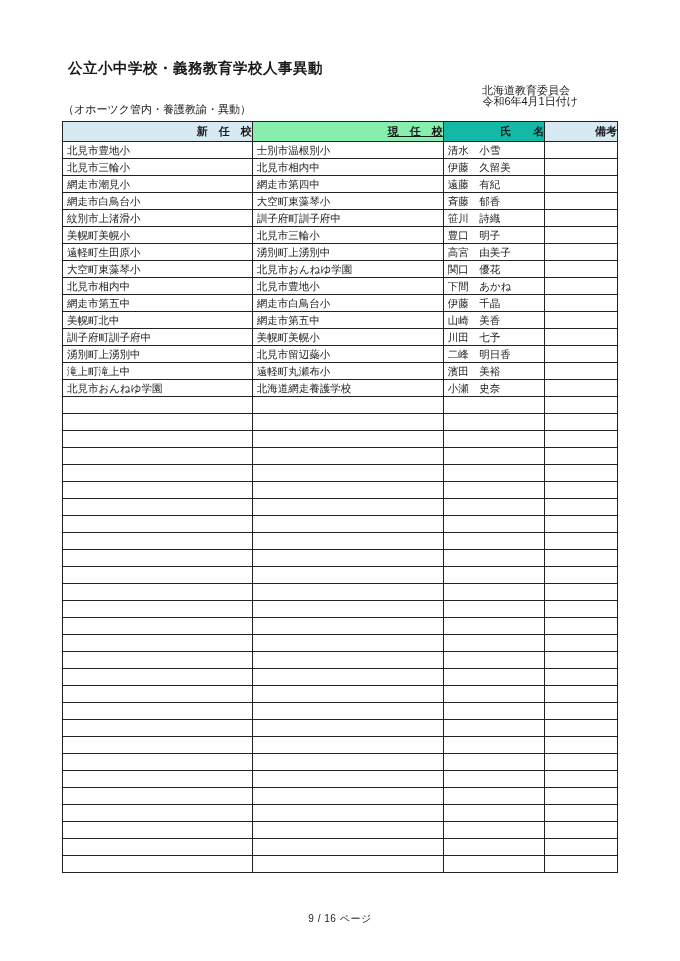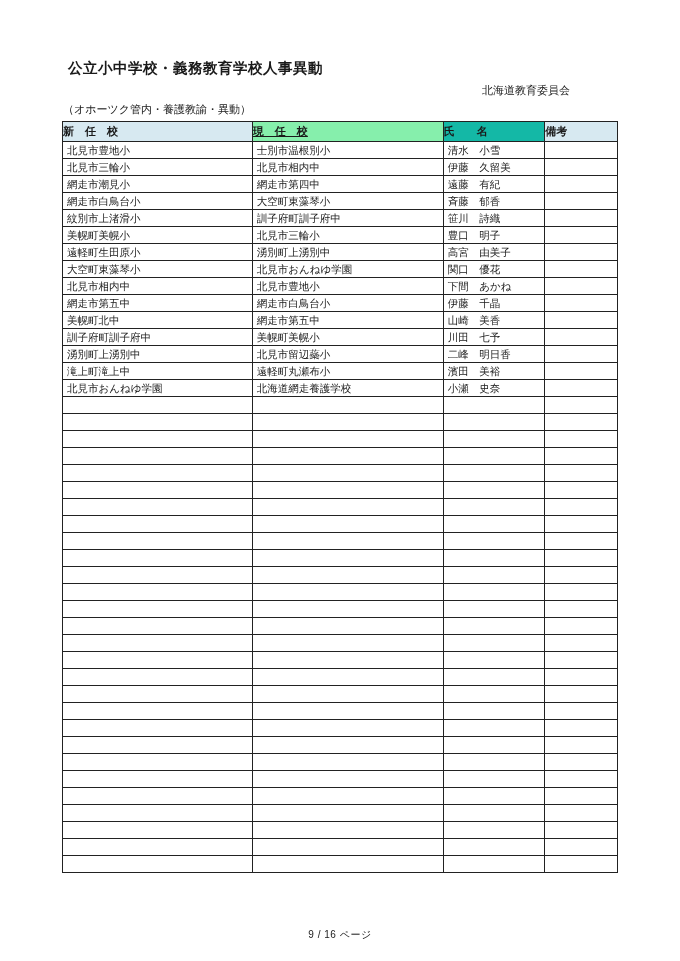--- a/index.html
+++ b/index.html
@@ -66,53 +66,53 @@
     border: 1px solid #222222;
     padding: 0 2px 0 4px;
     overflow: hidden;
     white-space: nowrap;
     vertical-align: middle;
   }
   table.transfer-table th {
     height: 19px;
     font-size: 11px;
     font-weight: bold;
-    text-align: left;
+    text-align: right;
     padding: 0;
   }
   table.transfer-table td {
     height: 16px;
     font-size: 10.5px;
     line-height: 1;
     text-align: left;
   }
   .col-new     { width: 34.2%; }
   .col-current { width: 34.4%; }
   .col-name    { width: 18.3%; }
   .col-remarks { width: 13.1%; }
   .page-footer {
     position: absolute;
     left: 0;
     top: 912px;
     width: 100%;
     text-align: center;
     font-size: 10px;
     letter-spacing: 0.5px;
-    margin-top: 16px;
   }
 </style>
 </head>
 <body>
 
 <div class="sheet">
 
   <div class="doc-title">公立小中学校・義務教育学校人事異動</div>
 
   <div class="right-block">
     <div class="org-line">北海道教育委員会</div>
+    <div class="date-line">令和6年4月1日付け</div>
   </div>
 
   <div class="scope-line">（オホーツク管内・養護教諭・異動）</div>
 
   <table class="transfer-table">
     <colgroup>
       <col class="col-new">
       <col class="col-current">
       <col class="col-name">
       <col class="col-remarks">

